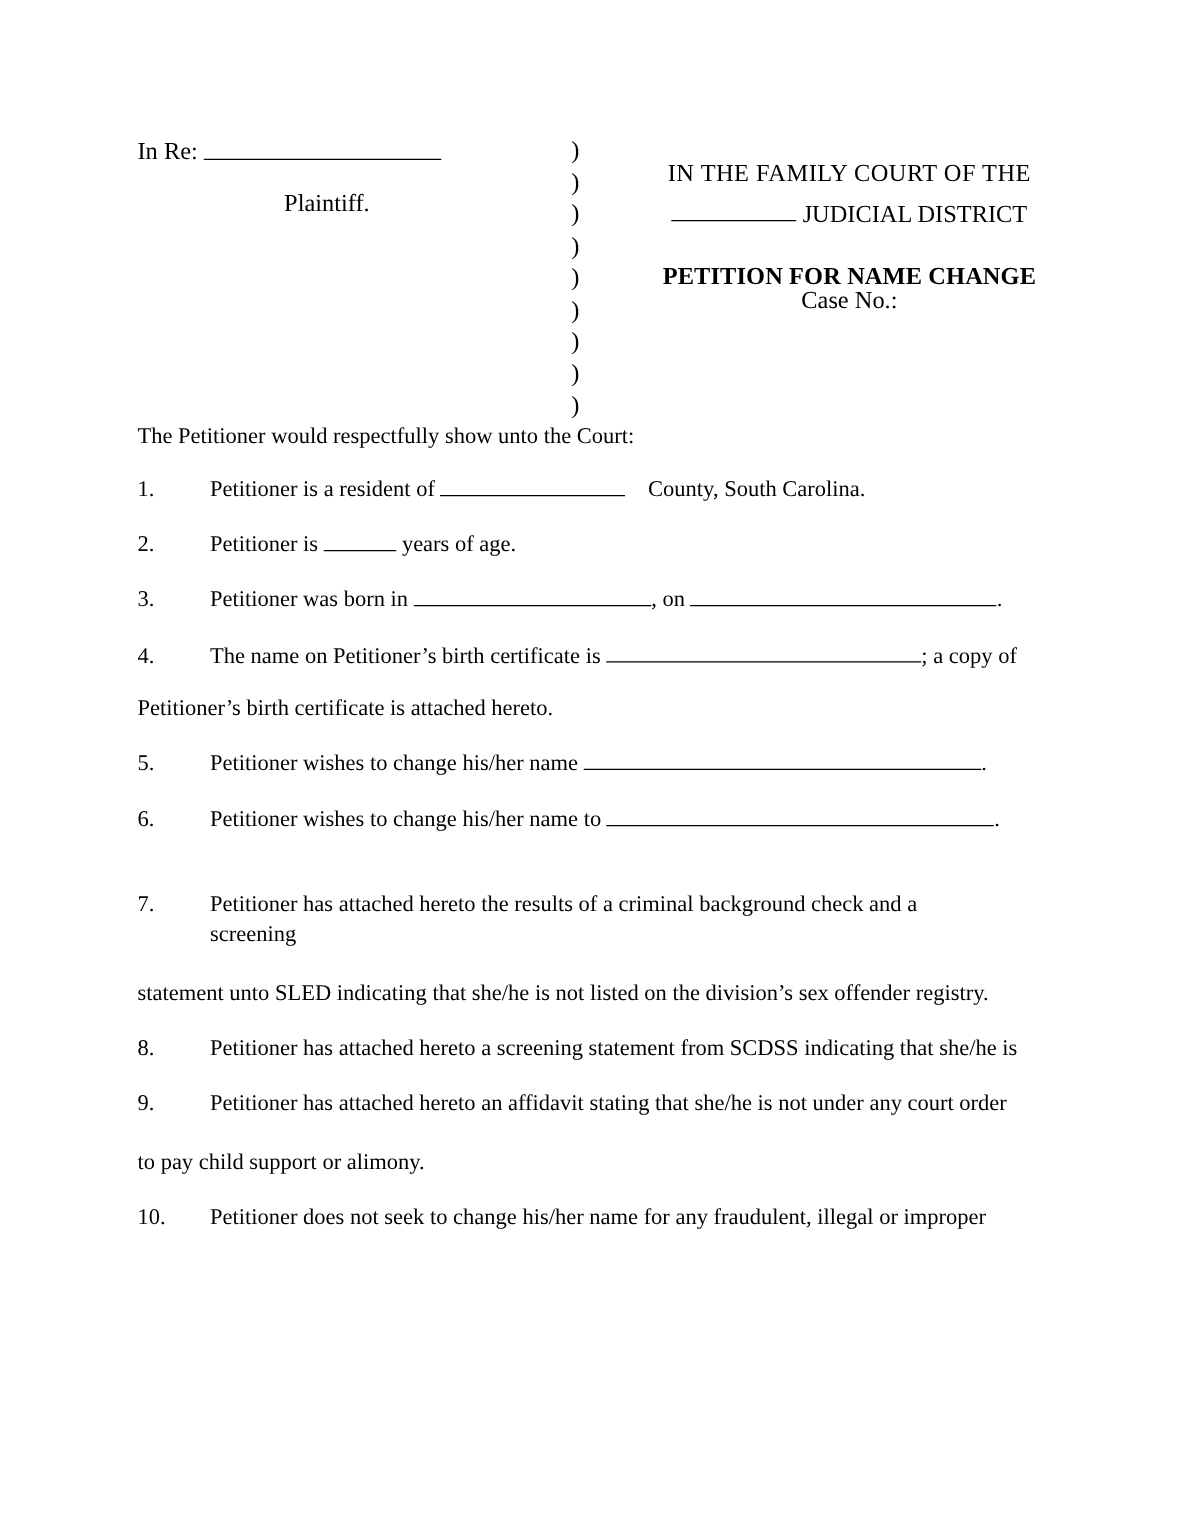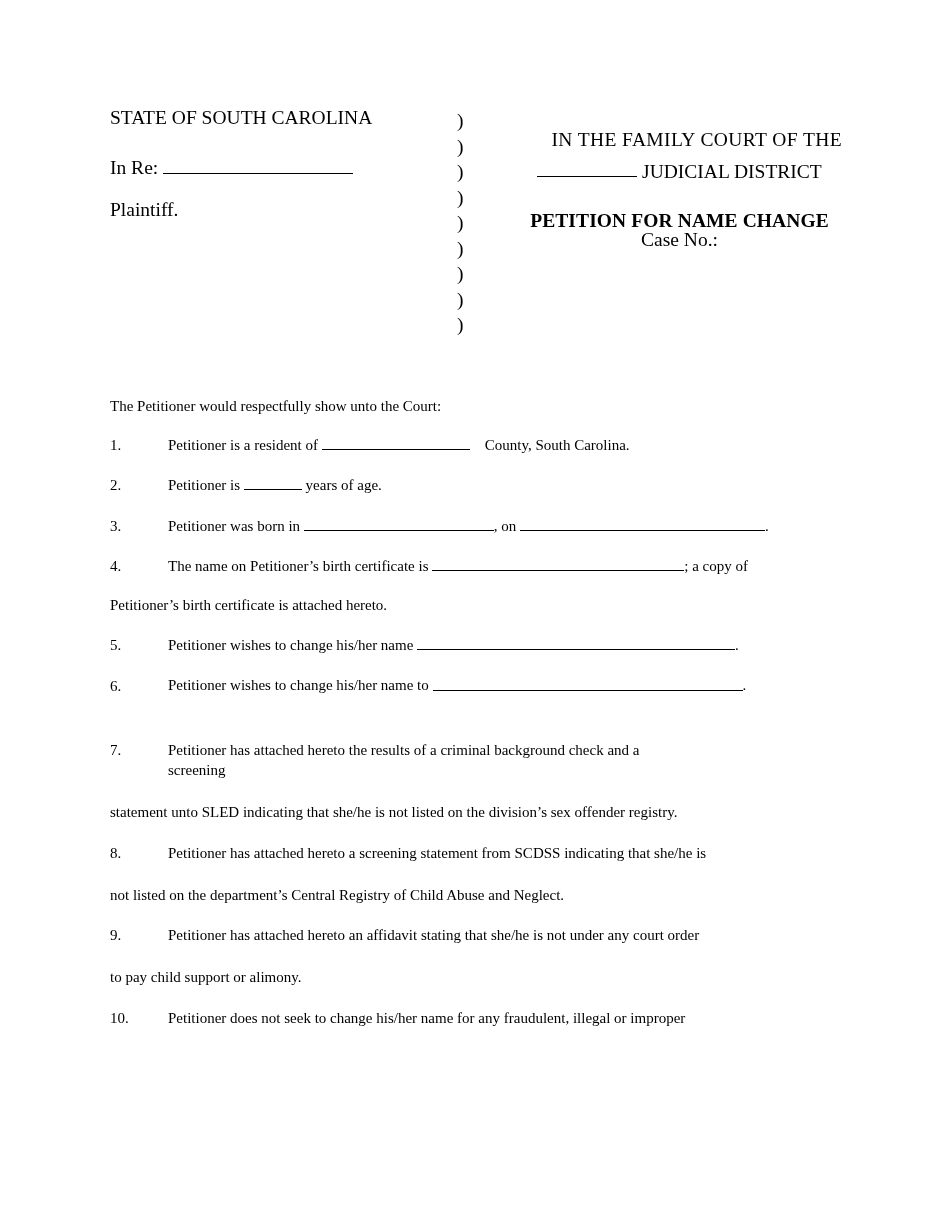--- a/index.html
+++ b/index.html
@@ -55,40 +55,39 @@
   .blank {
     display: inline-block;
     border-bottom: 1px solid #000;
     vertical-align: baseline;
     height: 0.95em;
   }
   .b-county    { width: 145px; }
   .b-inre      { width: 190px; }
   .b-judicial  { width: 100px; }
   .plaintiff {
-    text-align: left;
+    text-align: center;
     padding-right: 42px;
     height: 44px;
   }
   .paren { display: block; }
 
-  .court-line1 { letter-spacing: .4px; text-align: right; }
+  .court-line1 { letter-spacing: .4px; }
   .court-line2 { margin-top: 8px; }
   .petition-title {
     font-weight: bold;
     margin-top: 30px;
     letter-spacing: .1px;
   }
   .case-no {
   }
 
   
   .body-text {
-    margin-top: 60px;
-    font-size: 15px;
+    font-size: 18px;
   }
   .intro {
     margin-bottom: 18px;
   }
   .item {
     display: flex;
     flex-direction: row;
     align-items: baseline;
     margin-top: 20px;
     line-height: 1.35;
@@ -123,23 +122,20 @@
 </style>
 </head>
 <body>
 
 <div class="page">
 
   <div class="caption">
 
     <div class="caption-left">
       <div class="cap-row">
-        <span>STATE OF SOUTH CAROLINA</span>
-      </div>
-      <div class="cap-row">
         <span>In Re:</span>
         <span class="blank b-inre"></span>
       </div>
       <div class="plaintiff">
         <span>Plaintiff.</span>
       </div>
     </div>
 
     <div class="caption-parens">
       <span class="paren">)</span>
@@ -228,21 +224,20 @@
         <div>Petitioner has attached hereto the results of a criminal background check and a</div>
         <div>screening</div>
       </div>
     </div>
     <div class="wide-line">statement unto SLED indicating that she/he is not listed on the division’s sex offender registry.</div>
 
     <div class="item">
       <div class="num">8.</div>
       <div class="txt">Petitioner has attached hereto a screening statement from SCDSS indicating that she/he is</div>
     </div>
-    <div class="wide-line">not listed on the department’s Central Registry of Child Abuse and Neglect.</div>
 
     <div class="item">
       <div class="num">9.</div>
       <div class="txt">Petitioner has attached hereto an affidavit stating that she/he is not under any court order</div>
     </div>
     <div class="wide-line">to pay child support or alimony.</div>
 
     <div class="item">
       <div class="num">10.</div>
       <div class="txt justify">Petitioner does not seek to change his/her name for any fraudulent, illegal or improper</div>

